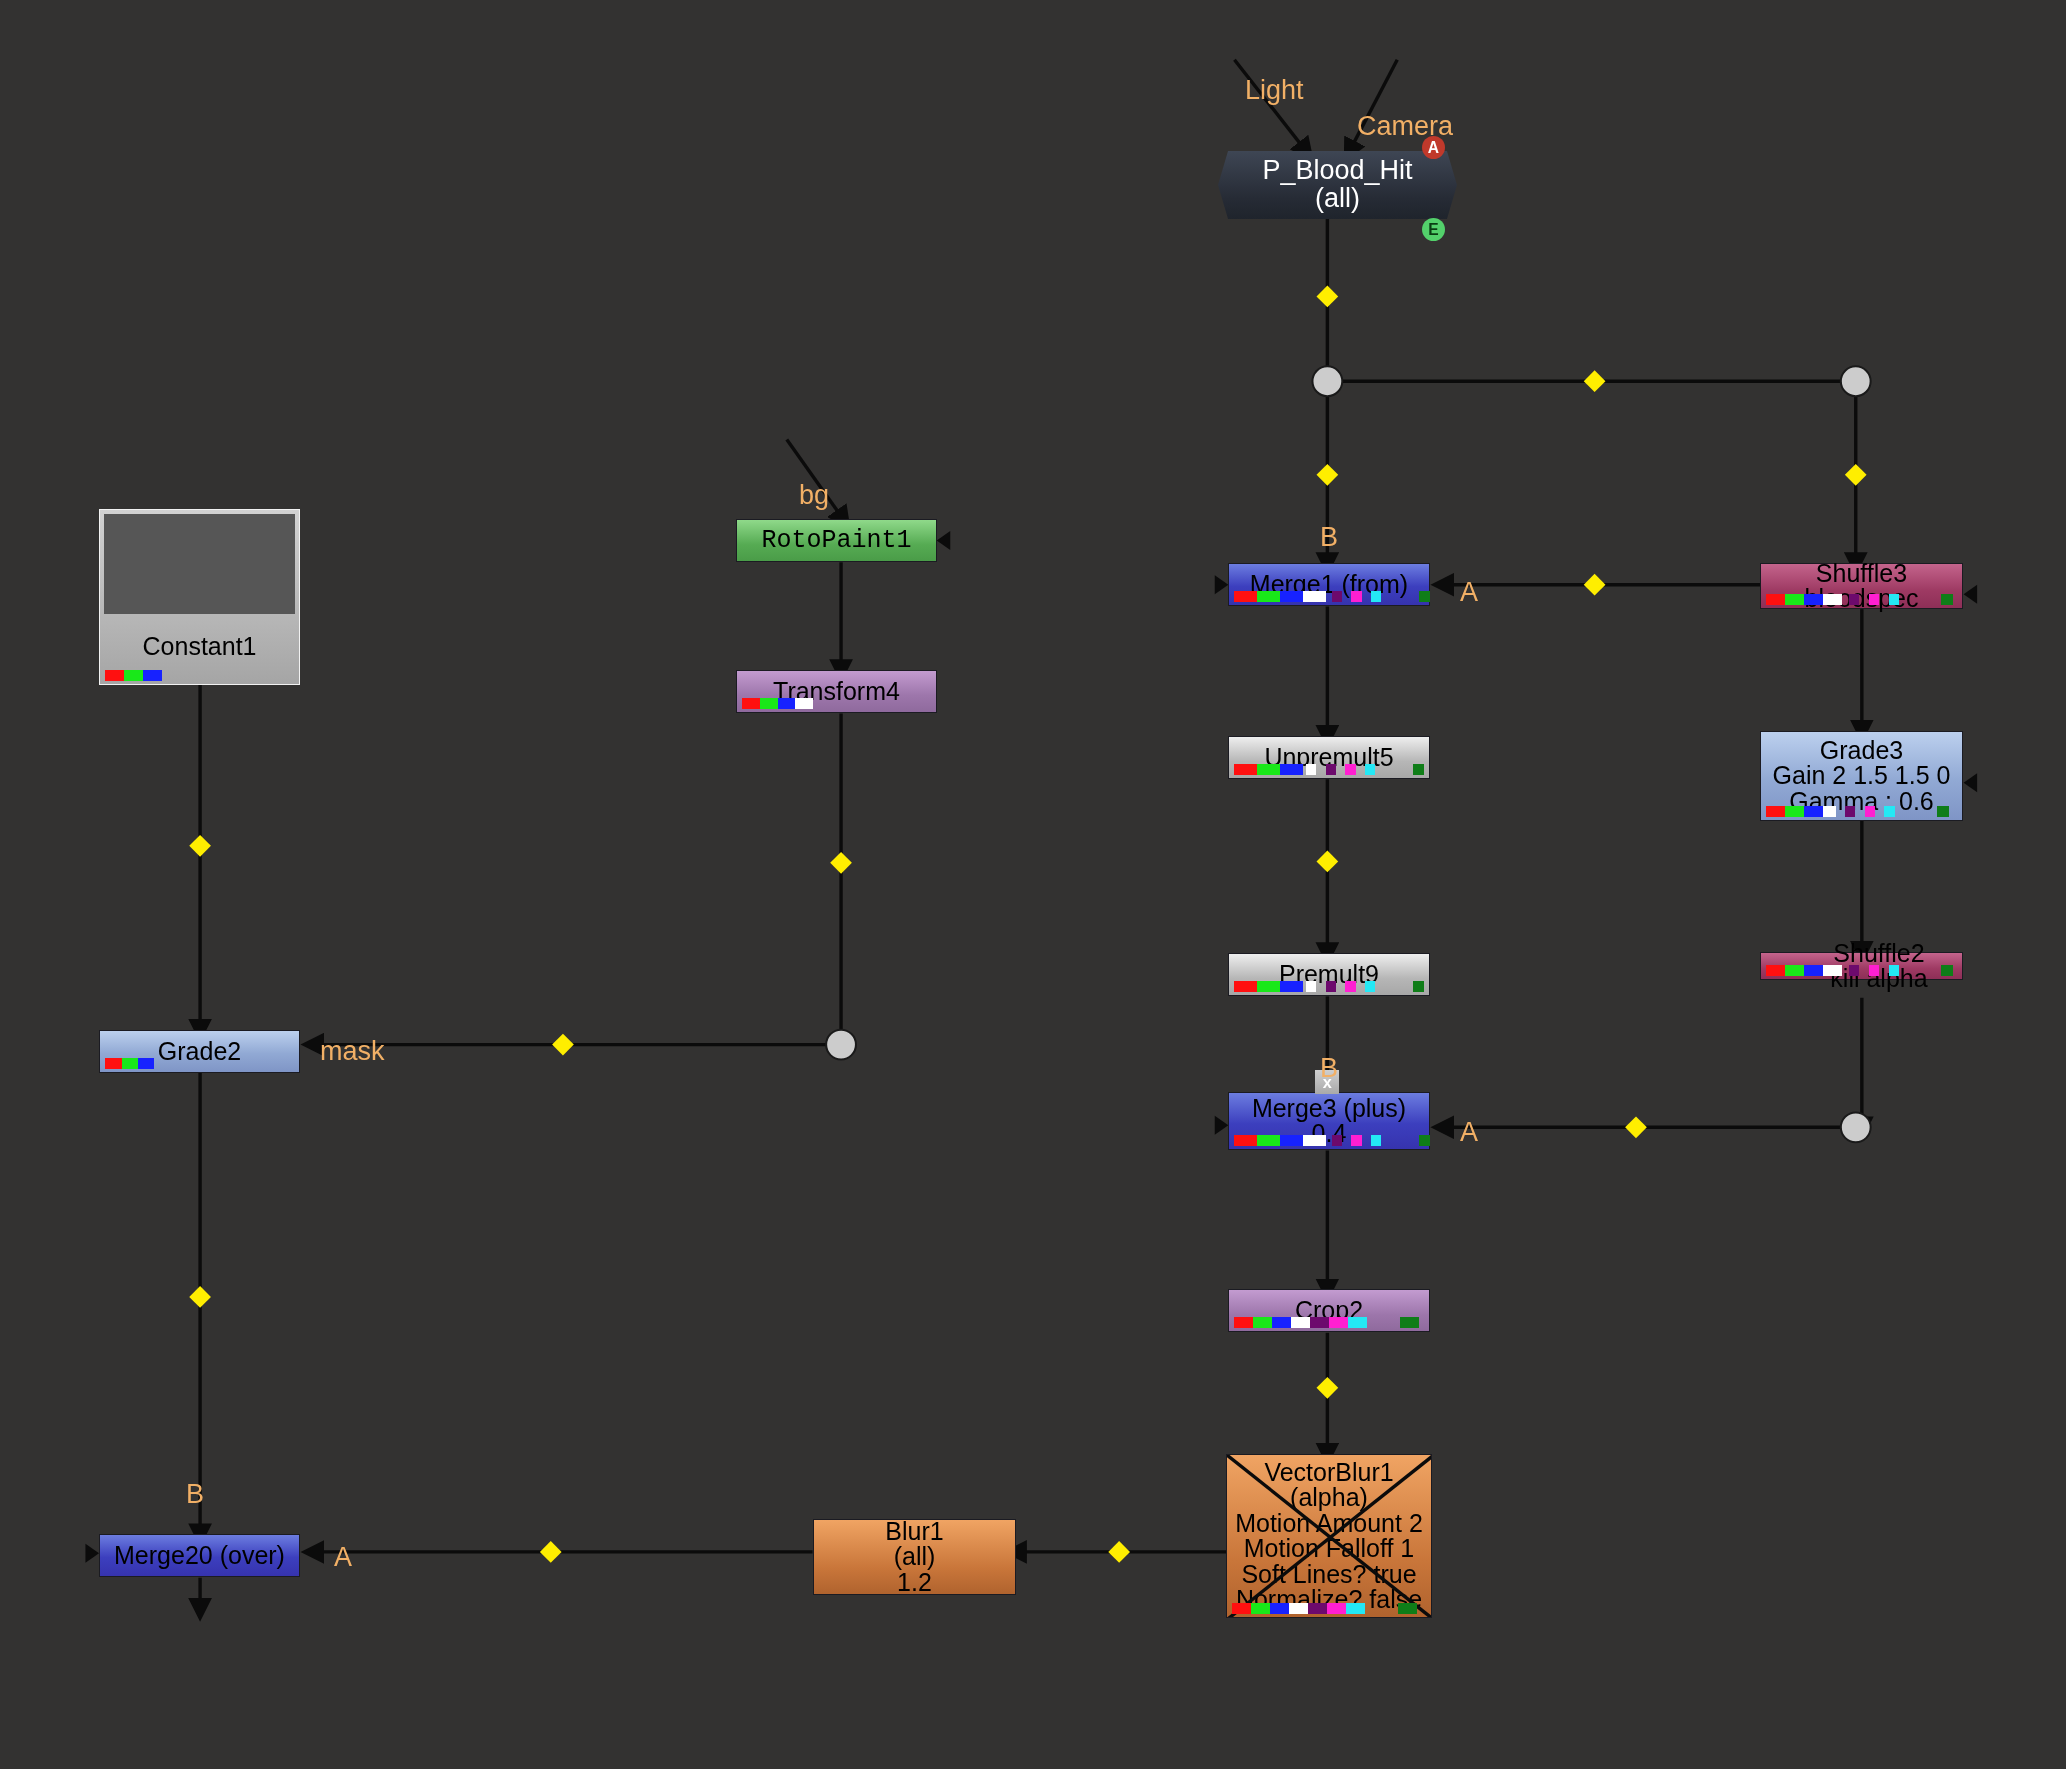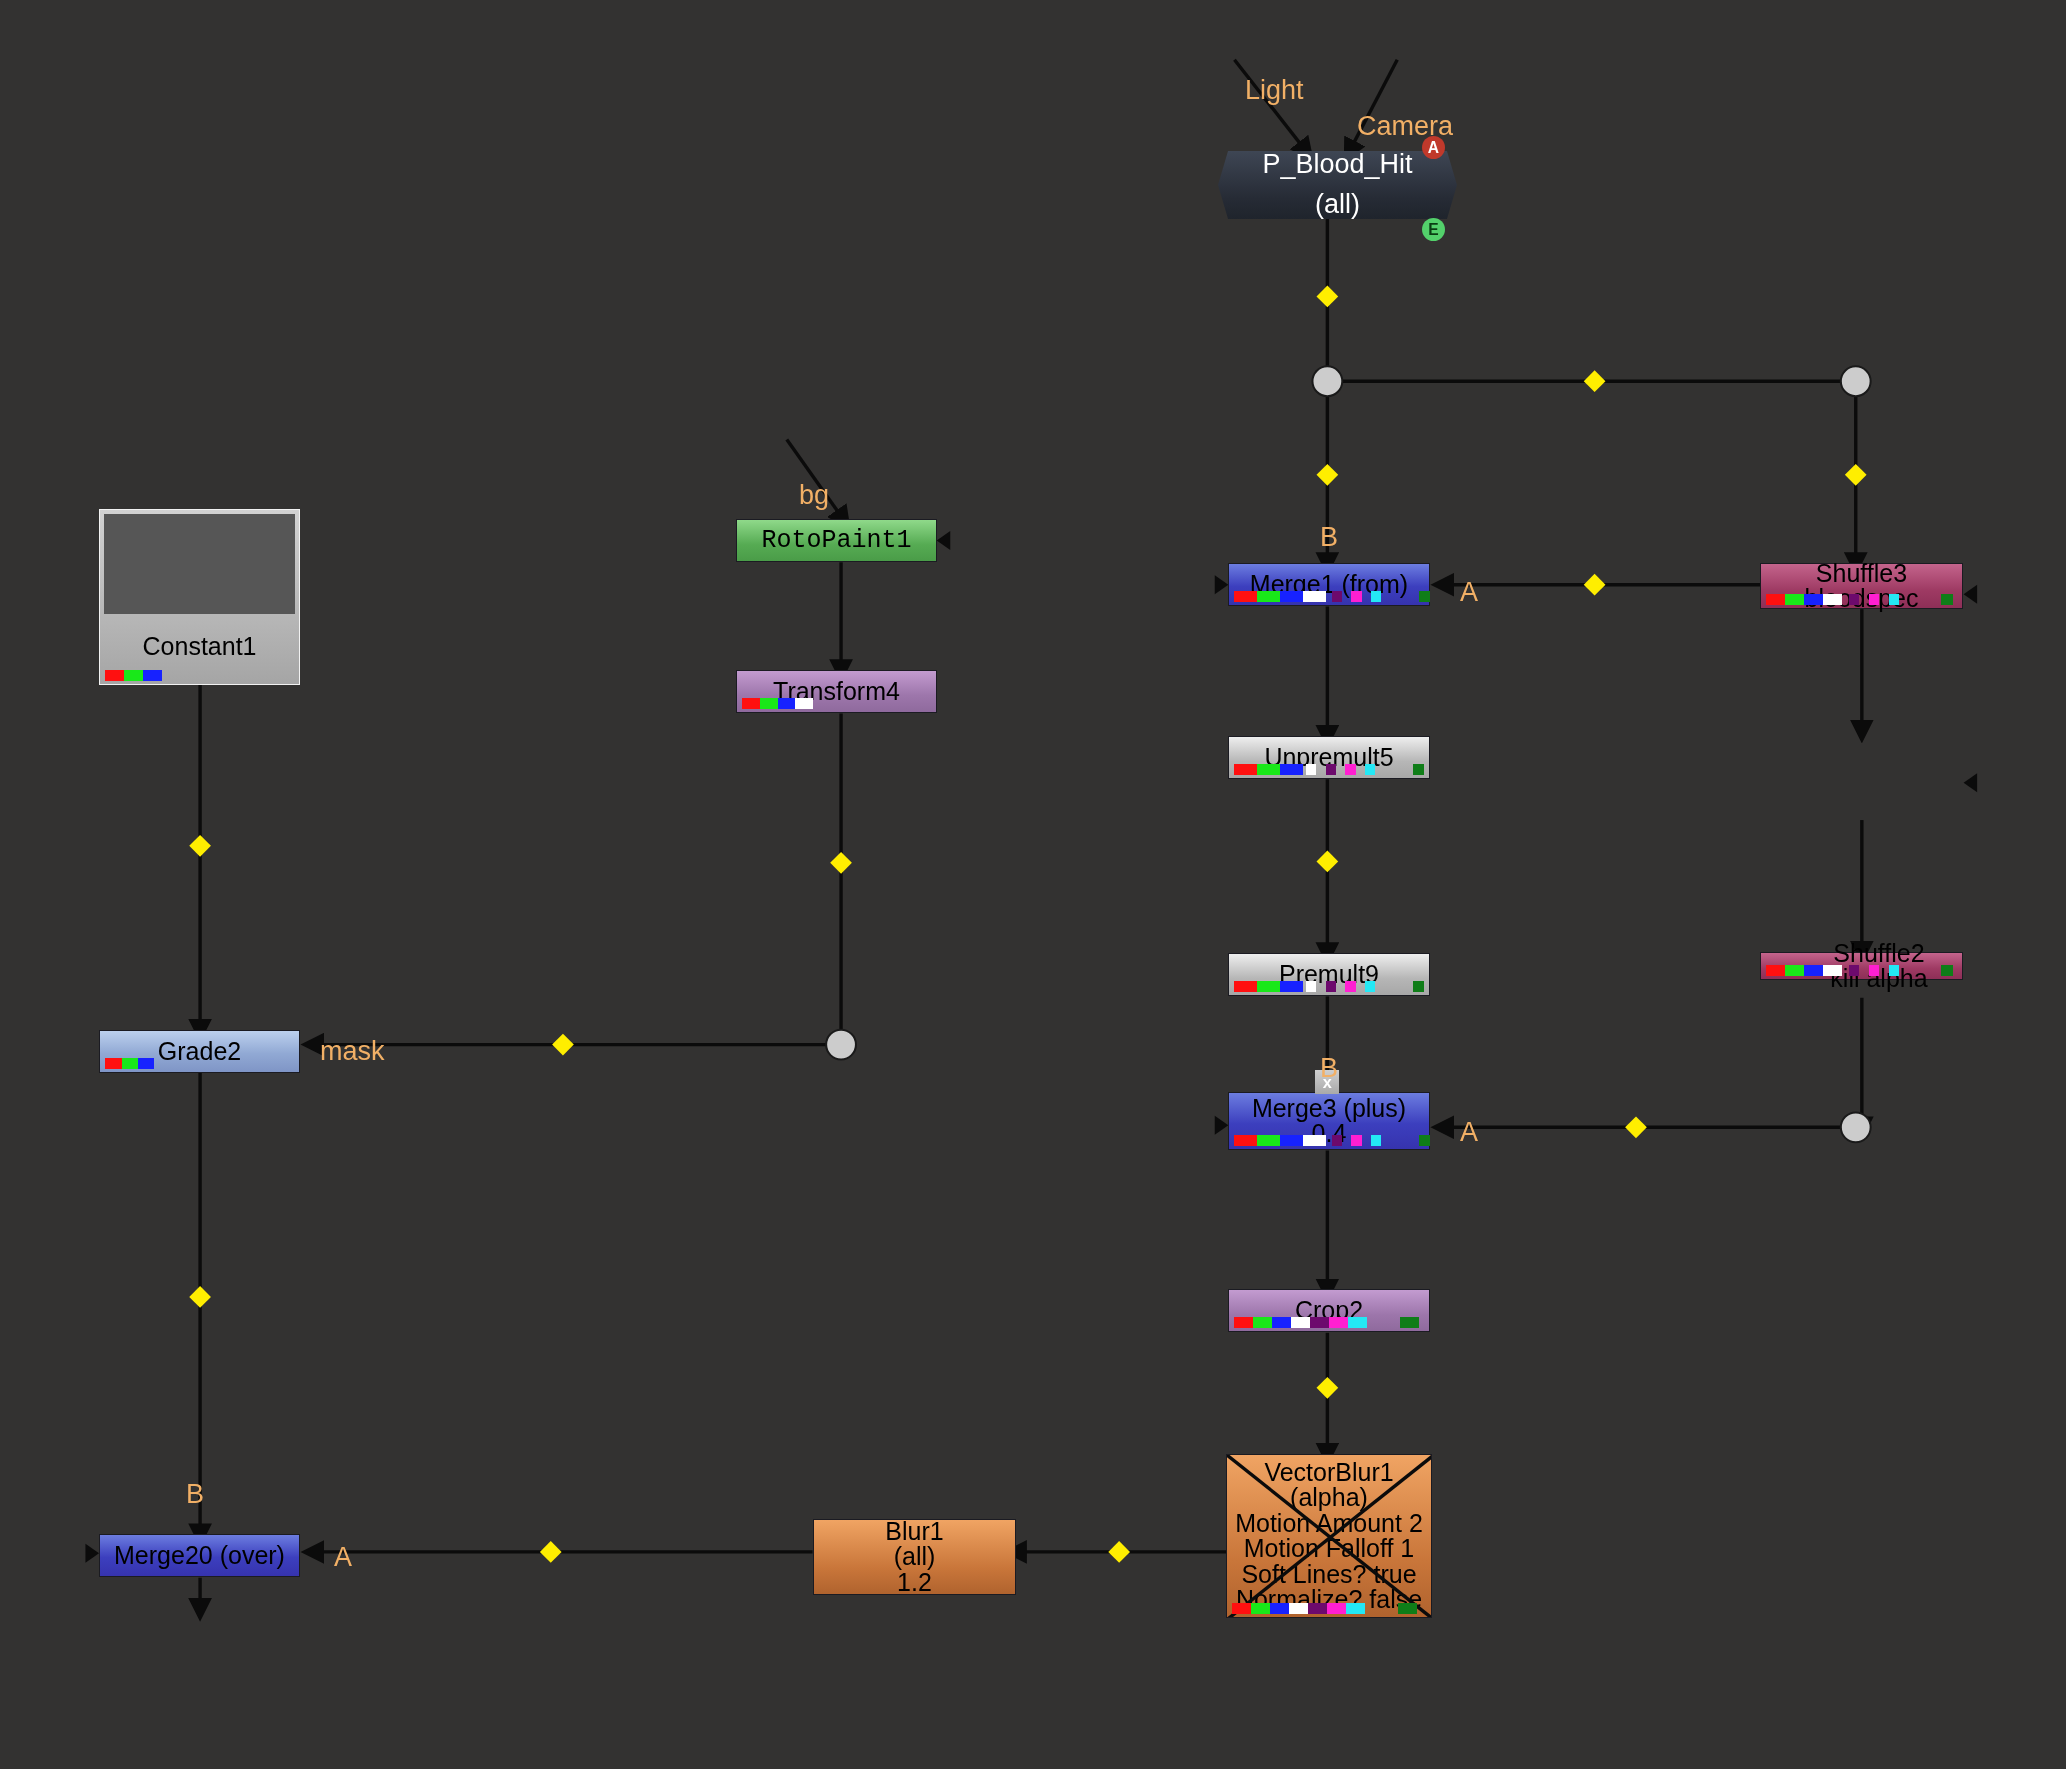--- a/index.html
+++ b/index.html
@@ -222,21 +222,21 @@
   <div class="conlabel" style="left:1357px;top:111px;">Camera</div>
   <div class="conlabel" style="left:799px;top:480px;">bg</div>
   <div class="conlabel" style="left:320px;top:1036px;">mask</div>
   <div class="conlabel" style="left:1320px;top:522px;">B</div>
   <div class="conlabel" style="left:1460px;top:577px;">A</div>
   <div class="conlabel" style="left:1320px;top:1053px;">B</div>
   <div class="conlabel" style="left:1460px;top:1117px;">A</div>
   <div class="conlabel" style="left:186px;top:1479px;">B</div>
   <div class="conlabel" style="left:334px;top:1542px;">A</div>
 
-  <div class="node n-hex" style="left:1218px;top:151px;width:239px;height:68px;justify-content:space-between;">
+  <div class="node n-hex" style="left:1218px;top:151px;width:239px;height:68px;">
     <div class="nlabel">P_Blood_Hit</div>
     <div class="nsub">(all)</div>
   </div>
   <div class="badge badge-a" style="left:1422px;top:136px;">A</div>
   <div class="badge badge-e" style="left:1422px;top:218px;">E</div>
 
   <div class="node n-blue" style="left:1228px;top:563px;width:202px;height:43px;">
     <div class="nlabel">Merge1 (from)</div>
     <div class="chan">
       <i style="width:23px;background:#ff1010"></i>
@@ -363,20 +363,39 @@
         <i style="width:10.2px;background:#6d0a6d"></i>
         <i style="width:9.5px"></i>
         <i style="width:10.2px;background:#ff1fd1"></i>
         <i style="width:9.5px"></i>
         <i style="width:10.2px;background:#24e8f5"></i>
         <i style="width:42px"></i>
         <i style="width:12.2px;background:#0f7d18"></i>
     </div>
   </div>
 
+  <div class="node n-gradeblue" style="left:1760px;top:731px;width:203px;height:90px;">
+    <div class="nlabel">Grade3</div>
+    <div class="nsub">Gain  2 1.5 1.5 0</div>
+    <div class="nsub">Gamma : 0.6</div>
+    <div class="chan">
+      <i style="width:19px;background:#ff1010"></i>
+        <i style="width:19px;background:#19e819"></i>
+        <i style="width:19px;background:#1722ff"></i>
+        <i style="width:12.2px;background:#ffffff"></i>
+        <i style="width:9.5px"></i>
+        <i style="width:10.2px;background:#6d0a6d"></i>
+        <i style="width:9.5px"></i>
+        <i style="width:10.2px;background:#ff1fd1"></i>
+        <i style="width:9.5px"></i>
+        <i style="width:10.2px;background:#24e8f5"></i>
+        <i style="width:42px"></i>
+        <i style="width:12.2px;background:#0f7d18"></i>
+    </div>
+  </div>
 
   <div class="node n-pink" style="left:1760px;top:952px;width:203px;height:28px;padding-left:35px;">
     <div class="nlabel">Shuffle2</div>
     <div class="nsub">kill alpha</div>
     <div class="chan">
       <i style="width:19px;background:#ff1010"></i>
         <i style="width:19px;background:#19e819"></i>
         <i style="width:19px;background:#1722ff"></i>
         <i style="width:19px;background:#ffffff"></i>
         <i style="width:6.8px"></i>

